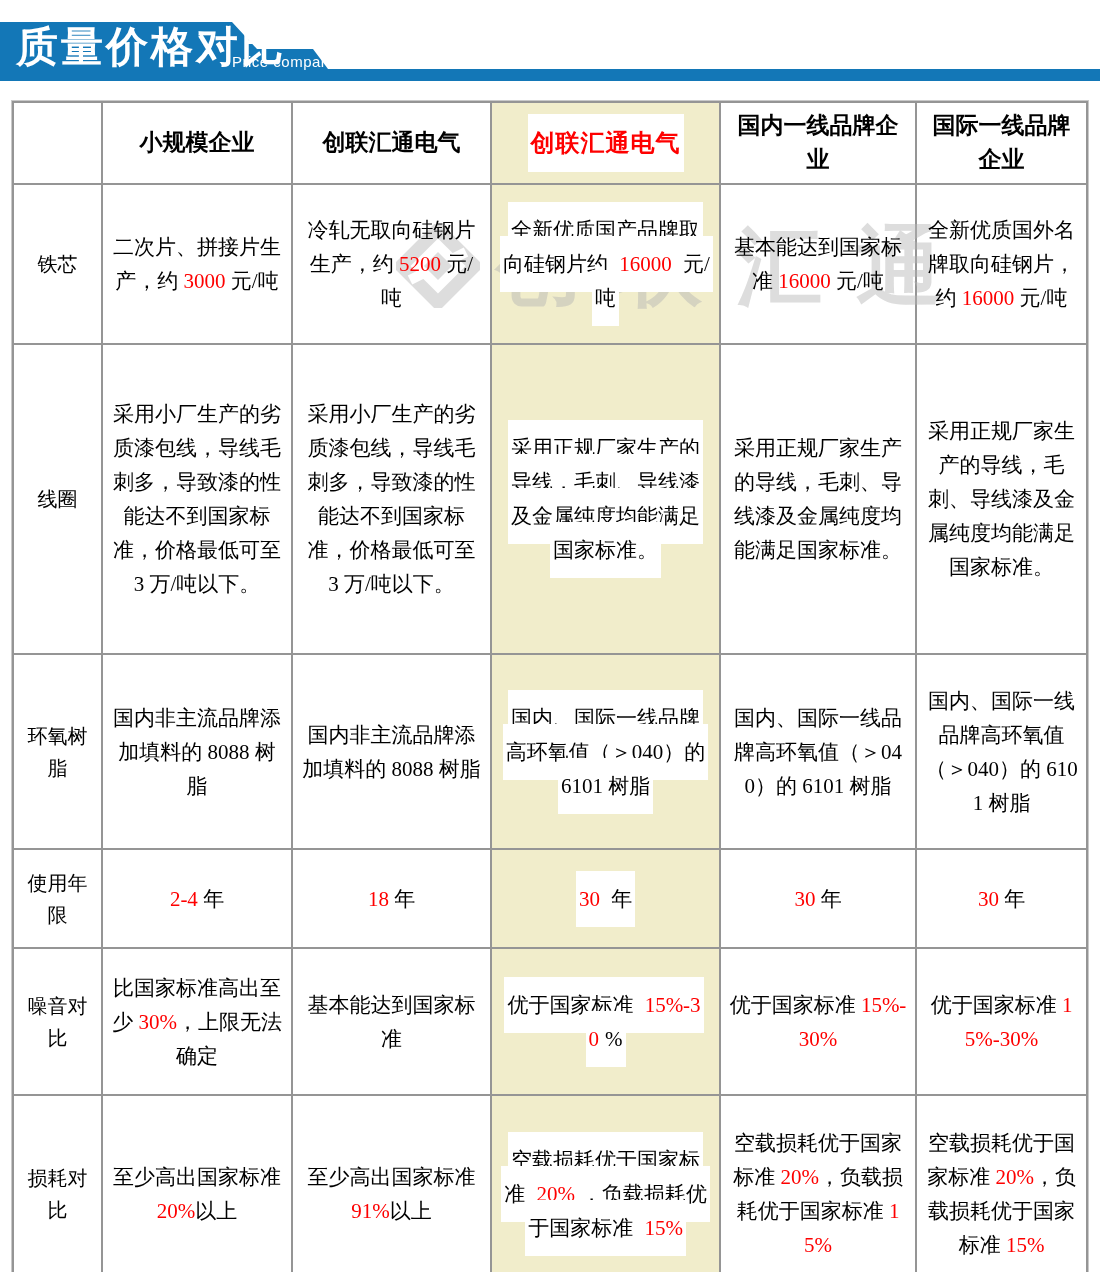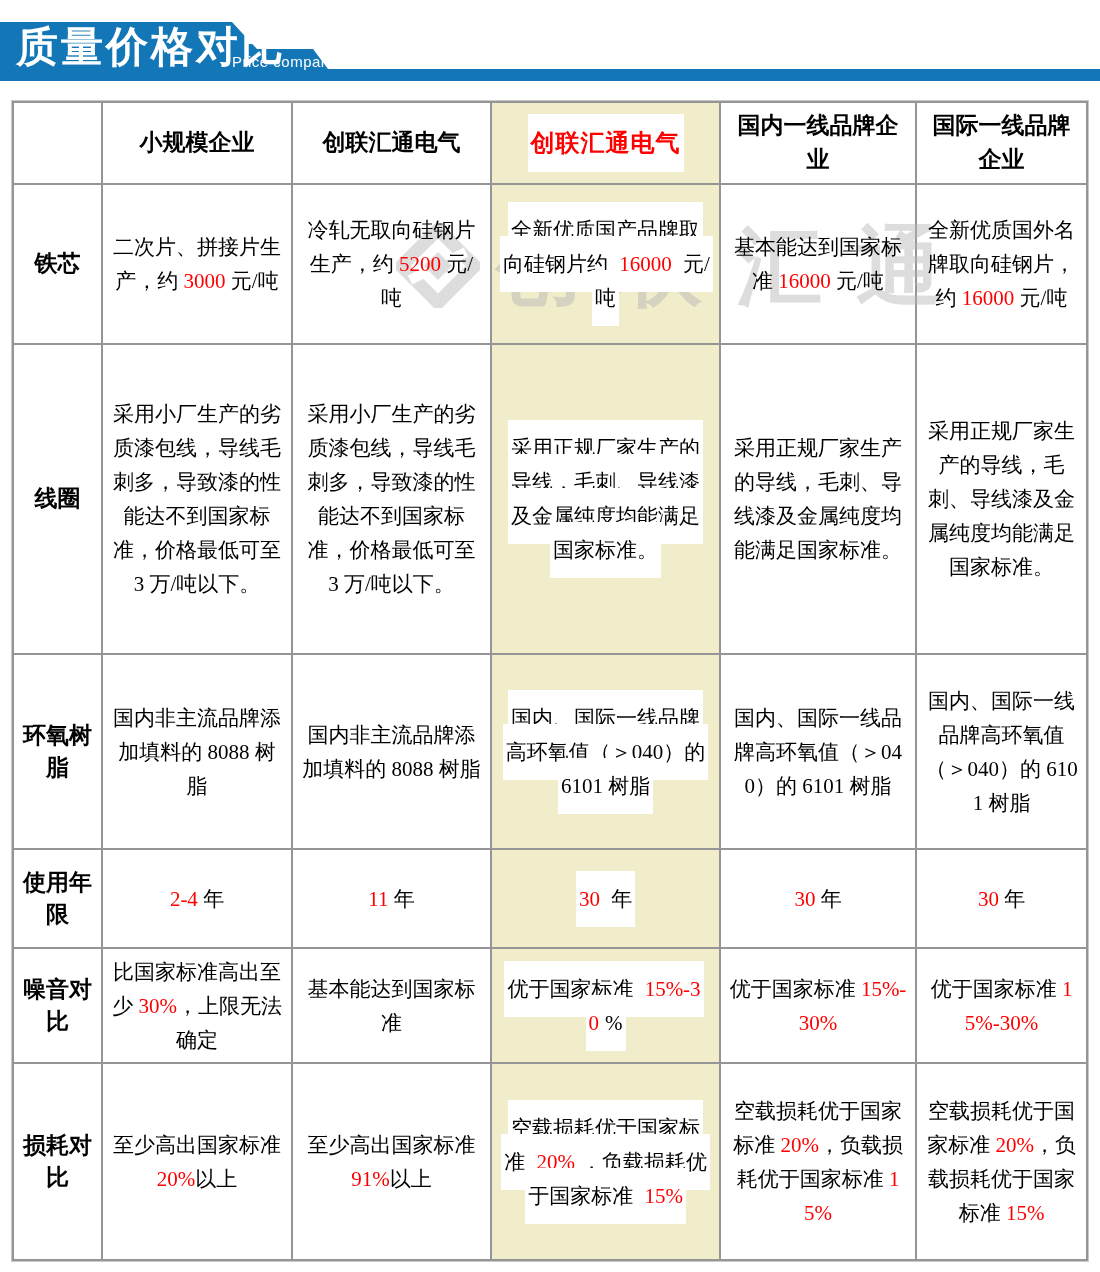--- a/index.html
+++ b/index.html
@@ -33,21 +33,21 @@
   }
   table.cmp{
     border-collapse:collapse;table-layout:fixed;width:1074px;
     font-family:"Liberation Serif", serif;color:#000;
   }
   table.cmp td, table.cmp th{
     border:2px solid #959595;vertical-align:middle;text-align:center;
     padding:4px 8px;word-break:break-all;
   }
   th.hcell{font-size:23px;font-weight:bold;line-height:34px;}
-  td.lbl{font-size:23px;font-weight:bold;line-height:32px;}
+  td.lbl{font-size:20px;font-weight:normal;line-height:32px;}
   td.c{font-size:21px;line-height:34px;}
   td.ylw, th.ylw{background:#f1edcb;}
   .seg{position:relative;z-index:3;}
   .red{color:#fe0000;}
   .hl{
     background:#ffffff;padding:16px 3px;
     -webkit-box-decoration-break:clone;box-decoration-break:clone;
   }
   .brand-head{font-size:24px;font-weight:bold;letter-spacing:1px;}
 </style>
@@ -112,26 +112,26 @@
           <td class="lbl"><span class="seg">环氧树脂</span></td>
           <td class="c"><span class="seg">国内非主流品牌添加填料的 8088 树脂</span></td>
           <td class="c"><span class="seg">国内非主流品牌添加填料的 8088 树脂</span></td>
           <td class="c ylw"><span class="seg hl">国内、国际一线品牌高环氧值（＞040）的 6101 树脂</span></td>
           <td class="c"><span class="seg">国内、国际一线品牌高环氧值（＞040）的 6101 树脂</span></td>
           <td class="c"><span class="seg">国内、国际一线品牌高环氧值（＞040）的 6101 树脂</span></td>
         </tr>
         <tr style="height: 99px;">
           <td class="lbl"><span class="seg">使用年限</span></td>
           <td class="c"><span class="seg red">2-4</span><span class="seg"> 年</span></td>
-          <td class="c"><span class="seg red">11</span><span class="seg"> 年</span></td>
+          <td class="c"><span class="seg red">18</span><span class="seg"> 年</span></td>
           <td class="c ylw"><span class="seg red hl">30</span><span class="seg hl"> 年</span></td>
           <td class="c"><span class="seg red">30</span><span class="seg"> 年</span></td>
           <td class="c"><span class="seg red">30</span><span class="seg"> 年</span></td>
         </tr>
-        <tr style="height: 115px;">
+        <tr style="height: 147px;">
           <td class="lbl"><span class="seg">噪音对比</span></td>
           <td class="c"><span class="seg">比国家标准高出至少 </span><span class="seg red">30%</span><span class="seg">，上限无法确定</span></td>
           <td class="c"><span class="seg">基本能达到国家标准</span></td>
           <td class="c ylw"><span class="seg hl">优于国家标准 </span><span class="seg red hl">15%-30</span><span class="seg hl">%</span></td>
           <td class="c"><span class="seg">优于国家标准 </span><span class="seg red">15%-30%</span></td>
           <td class="c"><span class="seg">优于国家标准 </span><span class="seg red">15%-30%</span></td>
         </tr>
         <tr style="height: 197px;">
           <td class="lbl"><span class="seg">损耗对比</span></td>
           <td class="c"><span class="seg">至少高出国家标准 </span><span class="seg red">20%</span><span class="seg">以上</span></td>

